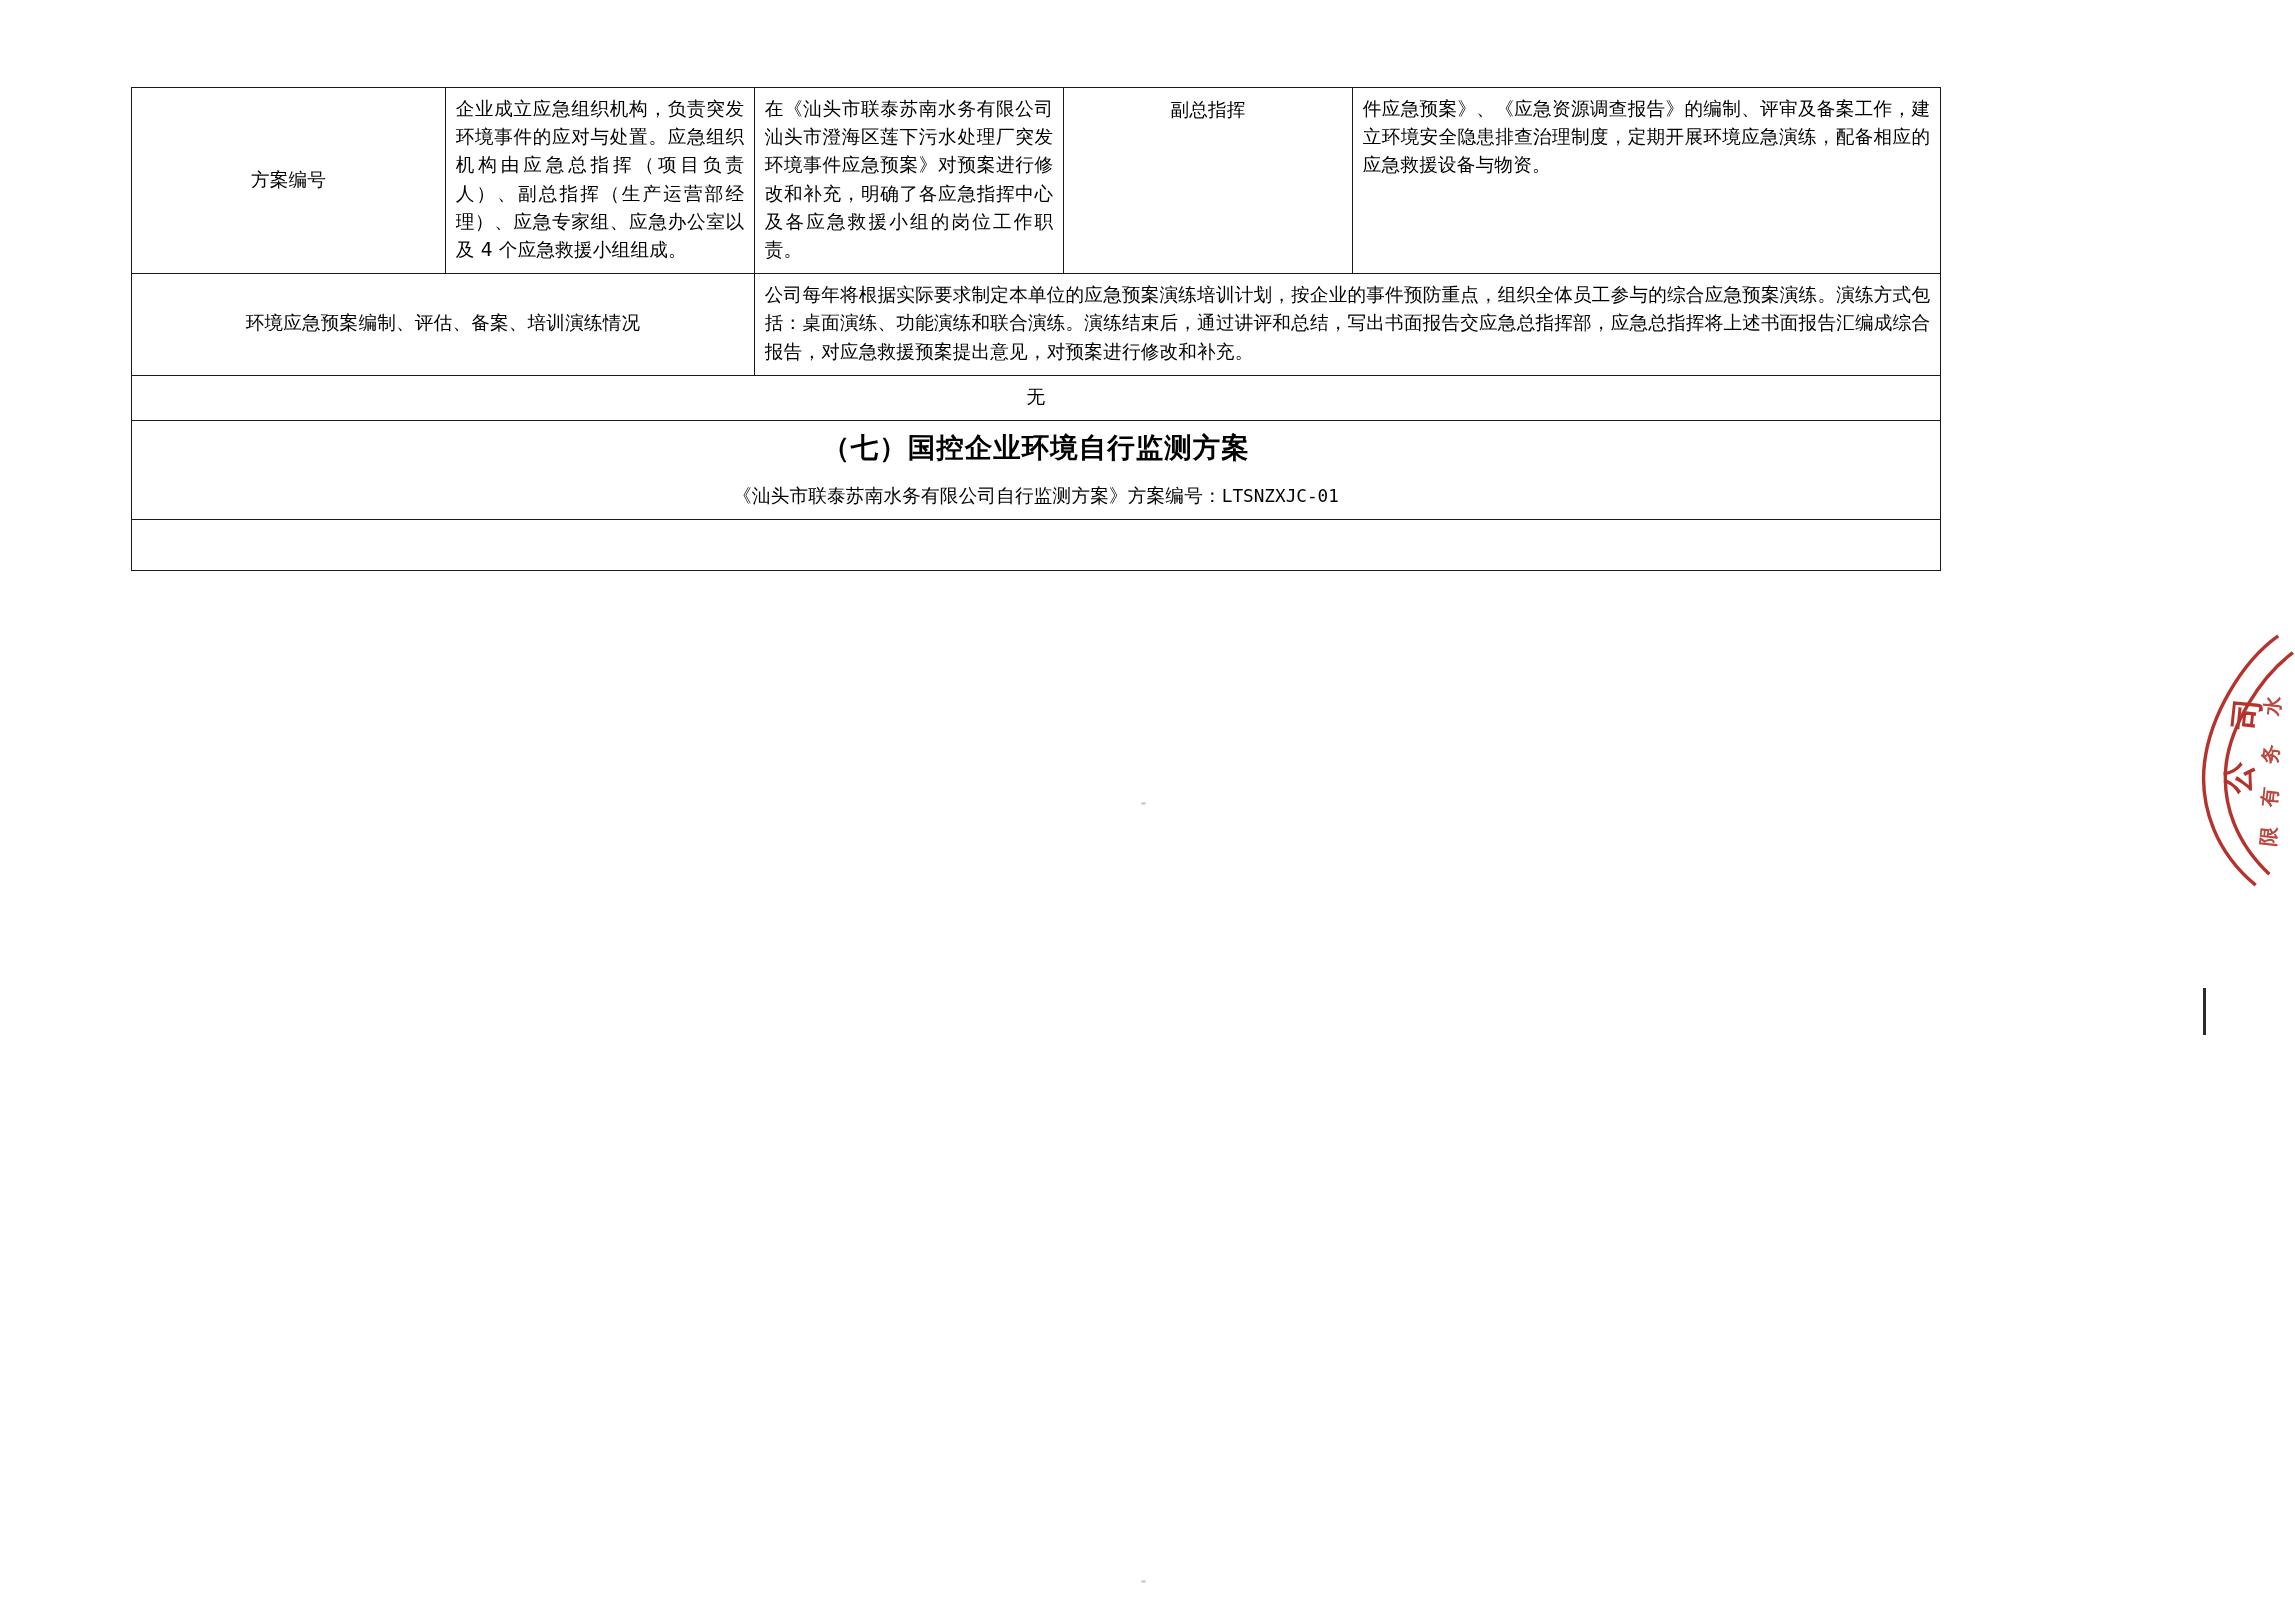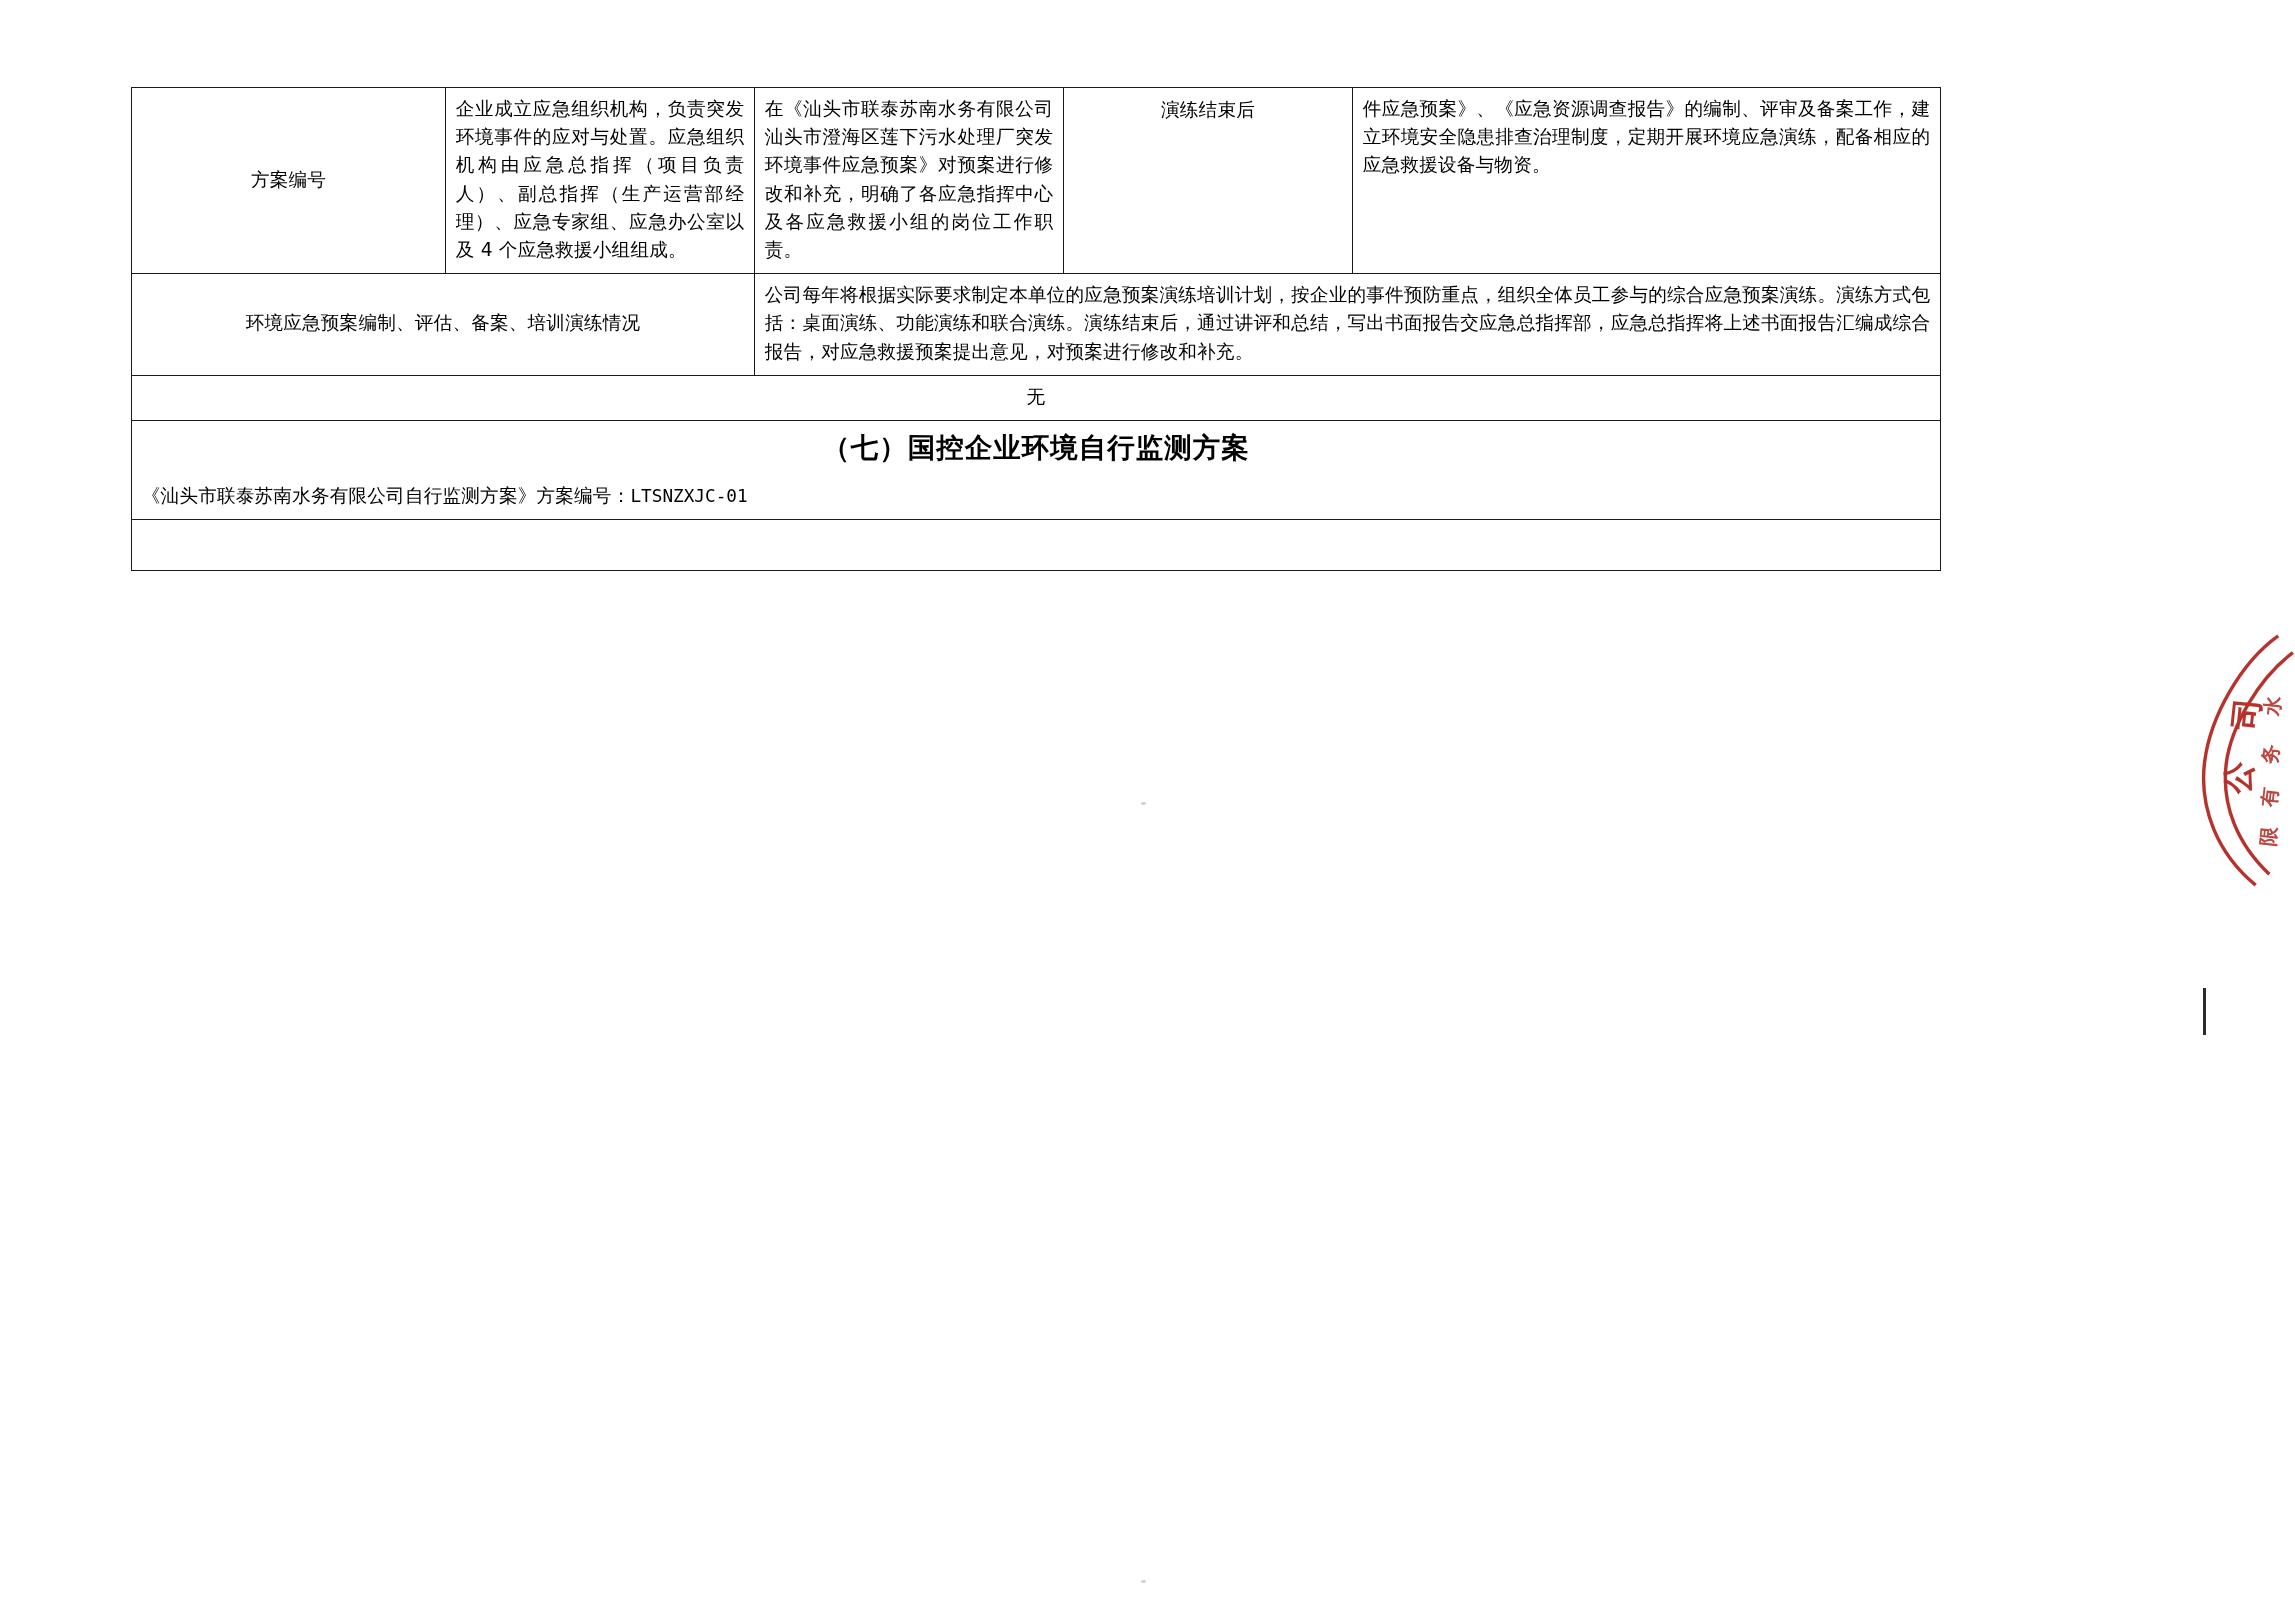--- a/index.html
+++ b/index.html
@@ -71,20 +71,21 @@
     margin-top: 46px;
   }
   .plan-title {
     text-align: center;
     font-size: 27.5px;
     font-weight: bold;
     letter-spacing: 1px;
     margin-bottom: 12.8px;
   }
   .plan-sub {
+    text-align: center;
     font-size: 18.6px;
     letter-spacing: 0.2px;
   }
   .tail-cell {
     height: 34px;
     padding: 0;
   }
   .mono {
     font-family: "DejaVu Sans Mono", monospace;
     letter-spacing: 0;
@@ -134,21 +135,21 @@
       <col class="mid-col">
       <col class="mid-col">
       <col class="small-col">
       <col>
     </colgroup>
     <tbody>
       <tr>
         <td class="cell-center-mid" style="vertical-align: top; padding-top: 7.8px; text-align:center;">方案编号</td>
         <td class="cell-just">企业成立应急组织机构，负责突发环境事件的应对与处置。应急组织机构由应急总指挥（项目负责人）、副总指挥（生产运营部经理）、应急专家组、应急办公室以及 4 个应急救援小组组成。</td>
         <td class="cell-just">在《汕头市联泰苏南水务有限公司汕头市澄海区莲下污水处理厂突发环境事件应急预案》对预案进行修改和补充，明确了各应急指挥中心及各应急救援小组的岗位工作职责。</td>
-        <td style="text-align:center; padding-top:7.8px;">演练结束后</td>
+        <td style="text-align:center; padding-top:7.8px;">副总指挥</td>
         <td class="cell-just">件应急预案》、《应急资源调查报告》的编制、评审及备案工作，建立环境安全隐患排查治理制度，定期开展环境应急演练，配备相应的应急救援设备与物资。</td>
       </tr>
       <tr>
         <td colspan="2" class="cell-center-mid">环境应急预案编制、评估、备案、培训演练情况</td>
         <td colspan="3" class="cell-just" style="vertical-align: middle;">公司每年将根据实际要求制定本单位的应急预案演练培训计划，按企业的事件预防重点，组织全体员工参与的综合应急预案演练。演练方式包括：桌面演练、功能演练和联合演练。演练结束后，通过讲评和总结，写出书面报告交应急总指挥部，应急总指挥将上述书面报告汇编成综合报告，对应急救援预案提出意见，对预案进行修改和补充。</td>
       </tr>
       <tr>
         <td colspan="5" class="blank-cell">无</td>
       </tr>
       <tr>

